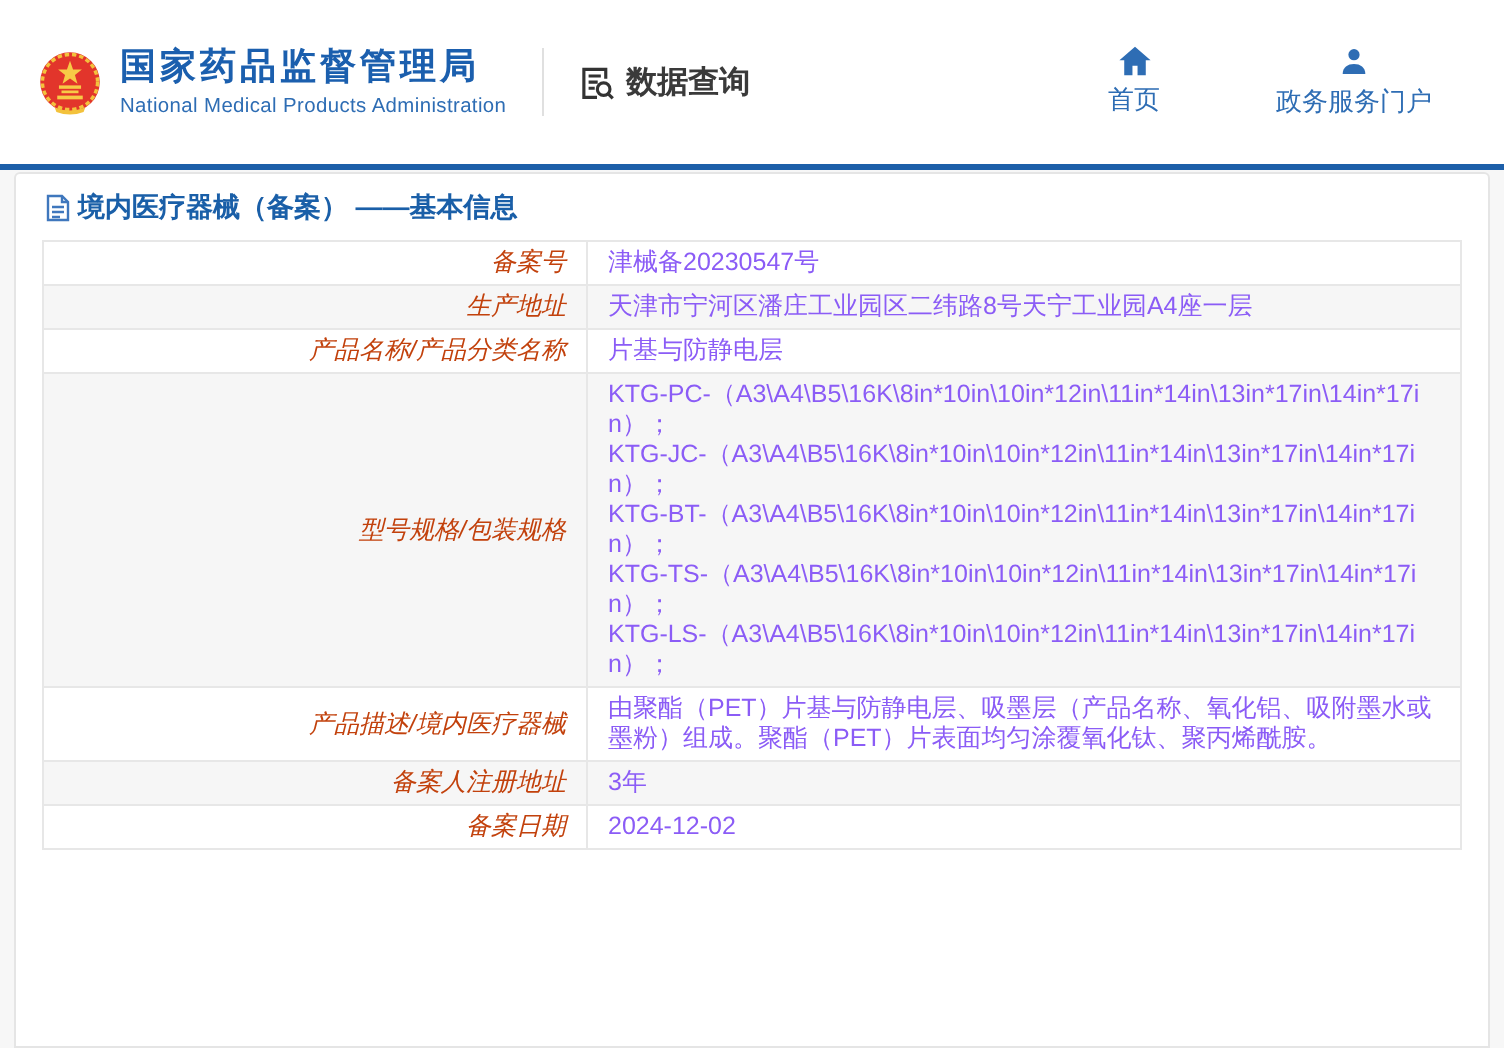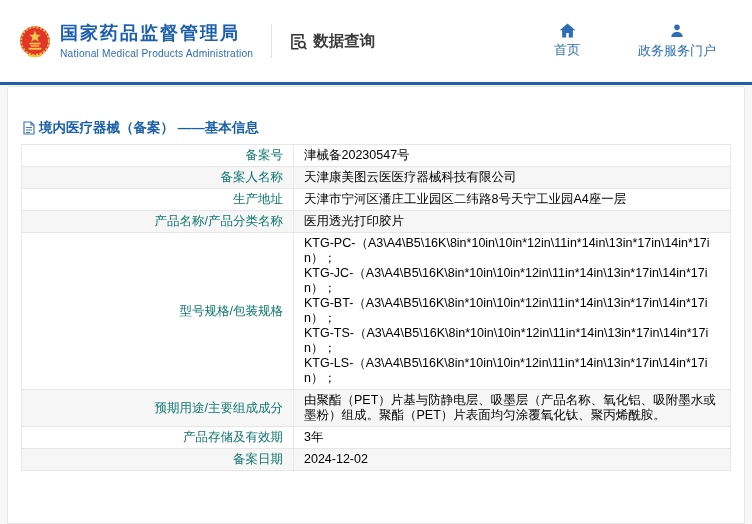--- a/index.html
+++ b/index.html
@@ -15,27 +15,27 @@
   .data-query { display:flex; align-items:center; gap:4px; color:#3a3a3a; font-size:15.5px; font-weight:bold; cursor:pointer; }
   .spacer { flex:1; }
   .top-nav { display:flex; gap:58px; margin-right:26px; }
   .nav-item { display:flex; flex-direction:column; align-items:center; gap:3px; color:#2e6db4; font-size:13px; cursor:pointer; }
   .blue-line { height:3px; background:#1d5fa9; }
 
   
   .main { background:#f7f7f7; height:439px; padding:1px 7px 0; }
   .panel { background:#fff; border:1px solid #e5e5e5; border-radius:3px 3px 0 0; height:100%; padding:5px 13px 0 13px; }
   .crumb { display:flex; align-items:center; gap:4px; padding:3px 2px 7px; }
-  .crumb span { color:#1a5fa8; font-size:13.5px; font-weight:bold;margin-top:24px; }
+  .crumb span { color:#1a5fa8; font-size:13.5px; font-weight:bold; }
 
   
   table { width:100%; border-collapse:collapse; table-layout:fixed; }
   td { border:1px solid #e7e7e7; font-size:12.5px; line-height:1.2; vertical-align:middle; }
-  td.lbl { width:272px; text-align:right; padding:3px 10px 3px 4px; color:#0f766e; }
-  td.val { padding:3px 6px 3px 10px; color:#000000; word-break:break-all; white-space:pre-line; }
+  td.lbl { width:272px; text-align:right; padding:3px 10px 3px 4px; color:#c2410c;font-style:italic; }
+  td.val { padding:3px 6px 3px 10px; color:#8b5cf6; word-break:break-all; white-space:pre-line; }
   tr:nth-child(even) { background:#f6f6f6; }
 
   svg { display:block; }
 </style>
 </head>
 <body>
 
 <div class="header">
   <div class="logo-block">
     <span>
@@ -103,45 +103,41 @@
       <span>境内医疗器械（备案） ——基本信息</span>
     </div>
 
     <table>
       <tbody>
         <tr>
           <td class="lbl">备案号</td>
           <td class="val">津械备20230547号</td>
         </tr>
         <tr>
-          <td class="lbl">备案人名称</td>
-          <td class="val">天津康美图云医医疗器械科技有限公司</td>
-        </tr>
-        <tr>
           <td class="lbl">生产地址</td>
           <td class="val">天津市宁河区潘庄工业园区二纬路8号天宁工业园A4座一层</td>
         </tr>
         <tr>
           <td class="lbl">产品名称/产品分类名称</td>
-          <td class="val">医用透光打印胶片</td>
+          <td class="val">片基与防静电层</td>
         </tr>
         <tr>
           <td class="lbl">型号规格/包装规格</td>
           <td class="val">KTG-PC-（A3\A4\B5\16K\8in*10in\10in*12in\11in*14in\13in*17in\14in*17in）；
 KTG-JC-（A3\A4\B5\16K\8in*10in\10in*12in\11in*14in\13in*17in\14in*17in）；
 KTG-BT-（A3\A4\B5\16K\8in*10in\10in*12in\11in*14in\13in*17in\14in*17in）；
 KTG-TS-（A3\A4\B5\16K\8in*10in\10in*12in\11in*14in\13in*17in\14in*17in）；
 KTG-LS-（A3\A4\B5\16K\8in*10in\10in*12in\11in*14in\13in*17in\14in*17in）；</td>
         </tr>
         <tr>
-          <td class="lbl">预期用途/主要组成成分</td>
+          <td class="lbl">产品描述/境内医疗器械</td>
           <td class="val">由聚酯（PET）片基与防静电层、吸墨层（产品名称、氧化铝、吸附墨水或墨粉）组成。聚酯（PET）片表面均匀涂覆氧化钛、聚丙烯酰胺。</td>
         </tr>
         <tr>
-          <td class="lbl">产品存储及有效期</td>
+          <td class="lbl">备案人注册地址</td>
           <td class="val">3年</td>
         </tr>
         <tr>
           <td class="lbl">备案日期</td>
           <td class="val">2024-12-02</td>
         </tr>
 
       </tbody>
     </table>
   </div>

